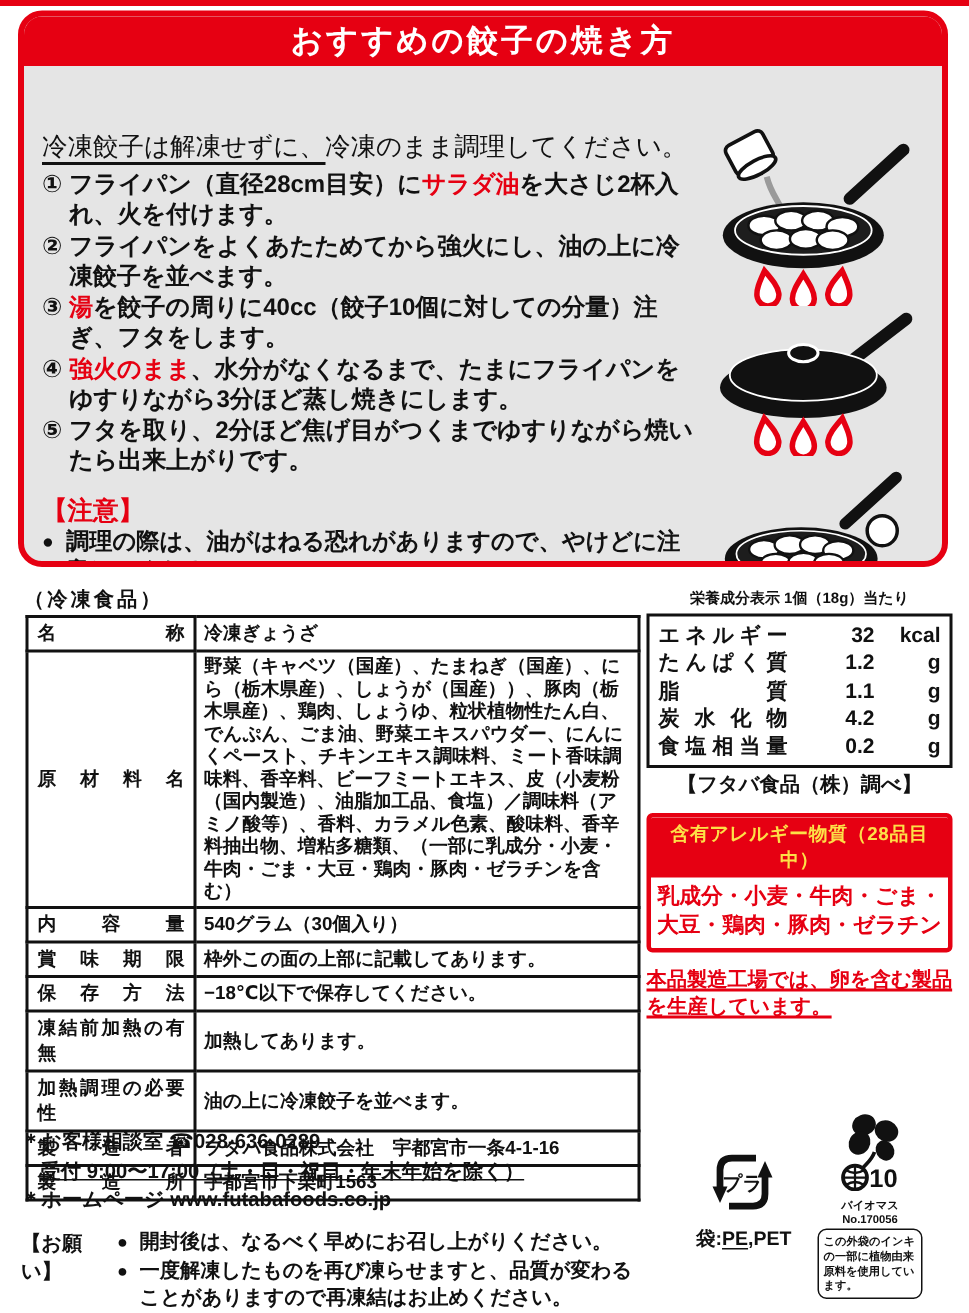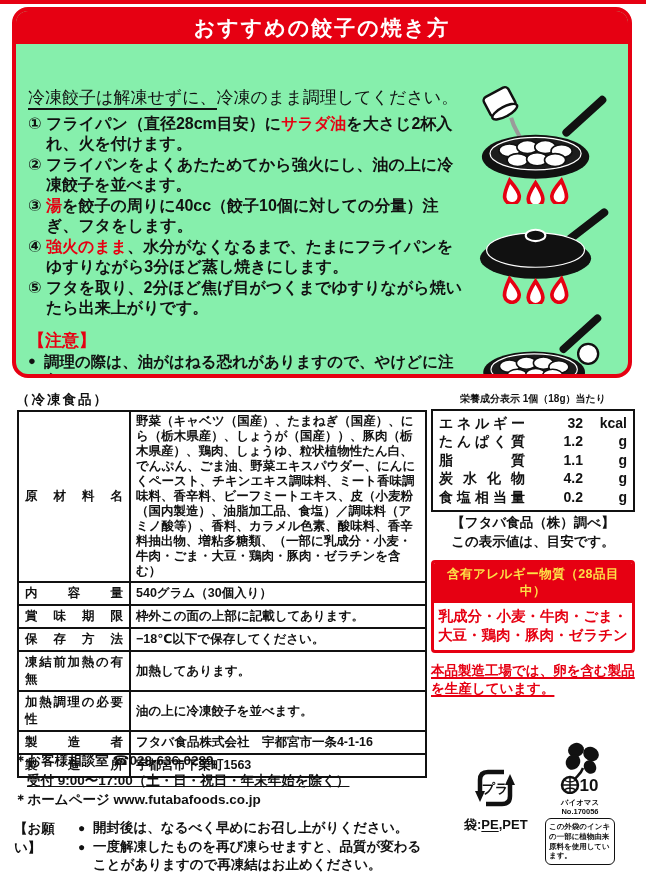--- a/index.html
+++ b/index.html
@@ -5,21 +5,21 @@
   * { margin:0; padding:0; box-sizing:border-box; }
   html,body { background:#fff; }
   body { font-family:"Liberation Sans","DejaVu Sans",sans-serif; color:#111; }
   #page { position:relative; width:646px; height:875px; background:#fff; overflow:hidden; }
 
   
   #top-strip { position:absolute; left:0; top:0; width:646px; height:4px; background:#e60012; }
 
   
   #cookbox { position:absolute; left:12px; top:7px; width:620px; height:371px;
-             border:4px solid #e60012; border-radius:16px; background:#86efac; overflow:hidden; }
+             border:4px solid #e60012; border-radius:16px; background:#e5e5e5; overflow:hidden; }
   #cook-header { background:#e60012; height:33px; line-height:33px; text-align:center;
                  color:#fff; font-size:21px; font-weight:bold; letter-spacing:2px; }
   #cook-body { position:relative; padding:7px 8px 4px 12px; }
   #cook-text { width:438px; }
   .lead { font-size:17px; font-weight:normal; line-height:1.35; margin-bottom:4px;margin-top:36px; }
   .lead .u { border-bottom:2.5px solid #111; padding-bottom:1px; }
   .step { position:relative; padding-left:18px; font-size:16px; font-weight:bold; line-height:1.28; }
   .step .num { position:absolute; left:0; top:0; }
   .red { color:#e60012; }
   .caution-title { color:#e60012; font-size:17px; font-weight:bold; margin-top:10px; }
@@ -179,20 +179,24 @@
           </g>
         </svg>
       </div>
     </div>
   </div>
 
   <div id="category-note">（冷凍食品）</div>
   <table id="spec">
     <tbody>
 
+        <tr>
+          <th>名称</th>
+          <td><span class="vb"></span><span>冷凍ぎょうざ</span></td>
+        </tr>
 
         <tr>
           <th>原材料名</th>
           <td><span class="vb"></span><span>野菜（キャベツ（国産）、たまねぎ（国産）、にら（栃木県産）、しょうが（国産））、豚肉（栃木県産）、鶏肉、しょうゆ、粒状植物性たん白、でんぷん、ごま油、野菜エキスパウダー、にんにくペースト、チキンエキス調味料、ミート香味調味料、香辛料、ビーフミートエキス、皮（小麦粉（国内製造）、油脂加工品、食塩）／調味料（アミノ酸等）、香料、カラメル色素、酸味料、香辛料抽出物、増粘多糖類、（一部に乳成分・小麦・牛肉・ごま・大豆・鶏肉・豚肉・ゼラチンを含む）</span></td>
         </tr>
 
         <tr>
           <th>内容量</th>
           <td><span class="vb"></span><span>540グラム（30個入り）</span></td>
         </tr>
@@ -257,21 +261,20 @@
           <span class="nut-unit">g</span>
         </div>
 
         <div class="nut-row">
           <span class="nut-label">食塩相当量</span>
           <span class="nut-value">0.2</span>
           <span class="nut-unit">g</span>
         </div>
       </div>
     <div id="nut-source">【フタバ食品（株）調べ】</div>
-    <div id="nut-note">この表示値は、目安です。</div>
 
     <div id="allergen-box">
       <div id="allergen-title">含有アレルギー物質（28品目中）</div>
       <div id="allergen-items">乳成分・小麦・牛肉・ごま・大豆・鶏肉・豚肉・ゼラチン</div>
     </div>
     <div id="factory-note">本品製造工場では、卵を含む製品を生産しています。</div>
   </div>
 
   <div id="contact">
     <div><span>＊お客様相談室 </span><span>☎</span><span>028-636-0289</span></div>

